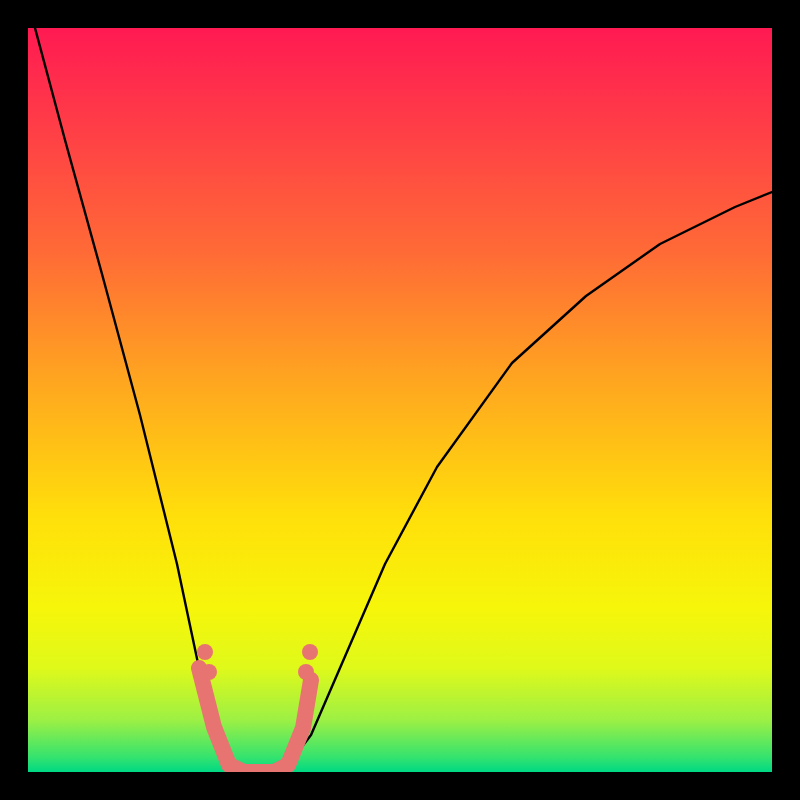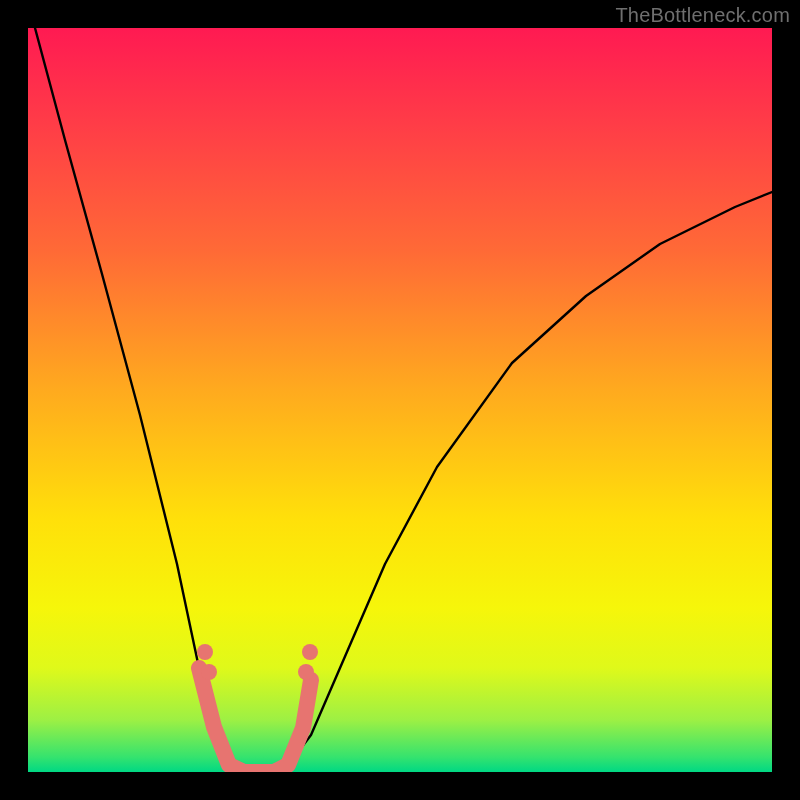--- a/index.html
+++ b/index.html
@@ -99,15 +99,14 @@
                L 283 652" fill="none" stroke="#e77470" stroke-width="16" stroke-linecap="round" stroke-linejoin="round"></path>
 
       <circle cx="177" cy="624" r="8" fill="#e77470"></circle>
       <circle cx="181" cy="644" r="8" fill="#e77470"></circle>
       <circle cx="278" cy="644" r="8" fill="#e77470"></circle>
       <circle cx="282" cy="624" r="8" fill="#e77470"></circle>
     </svg>
 
   </div>
 
-  <div class="watermark">TheBottleneck.com</div>
 
 </div>
 
 </body></html>

